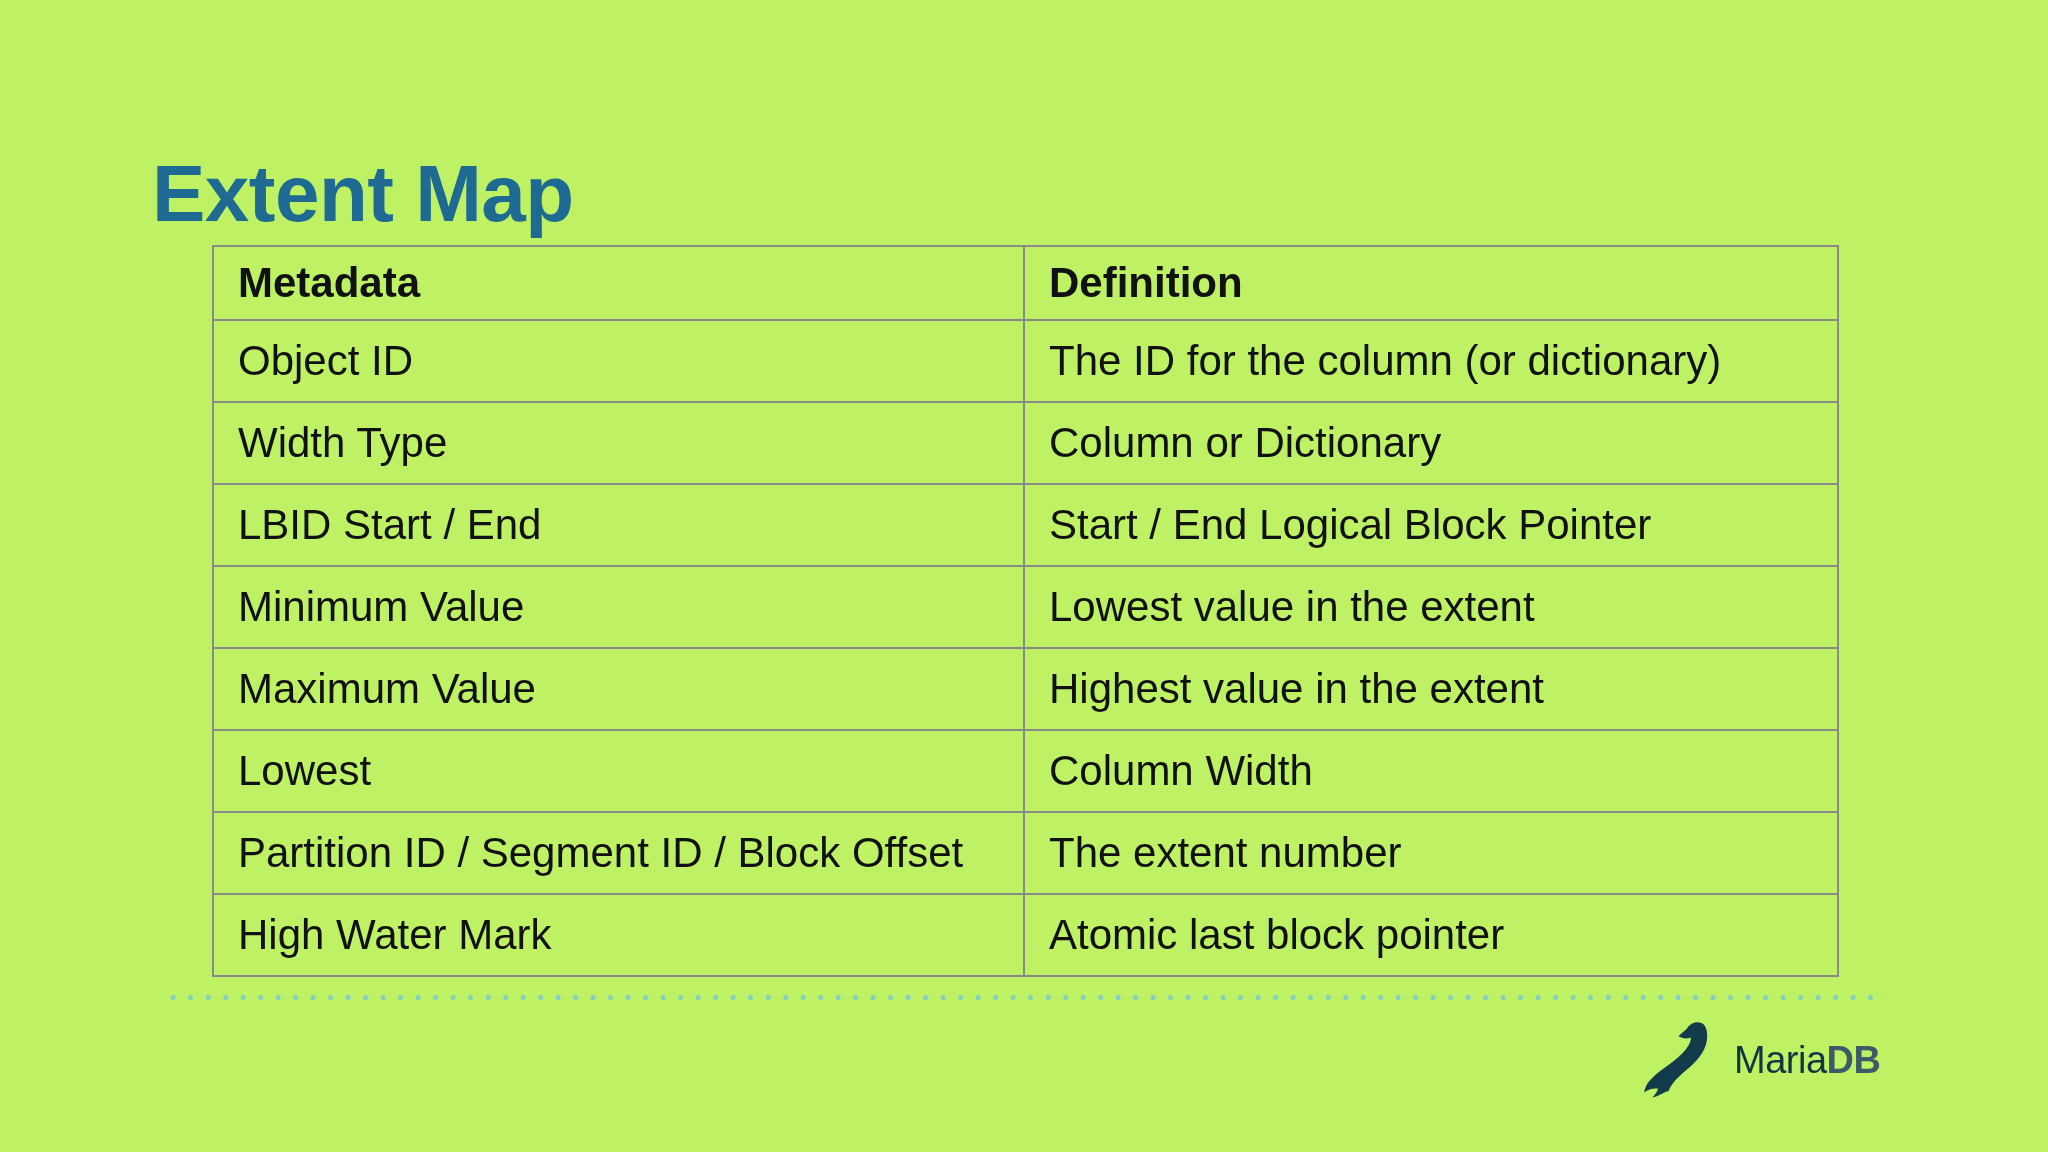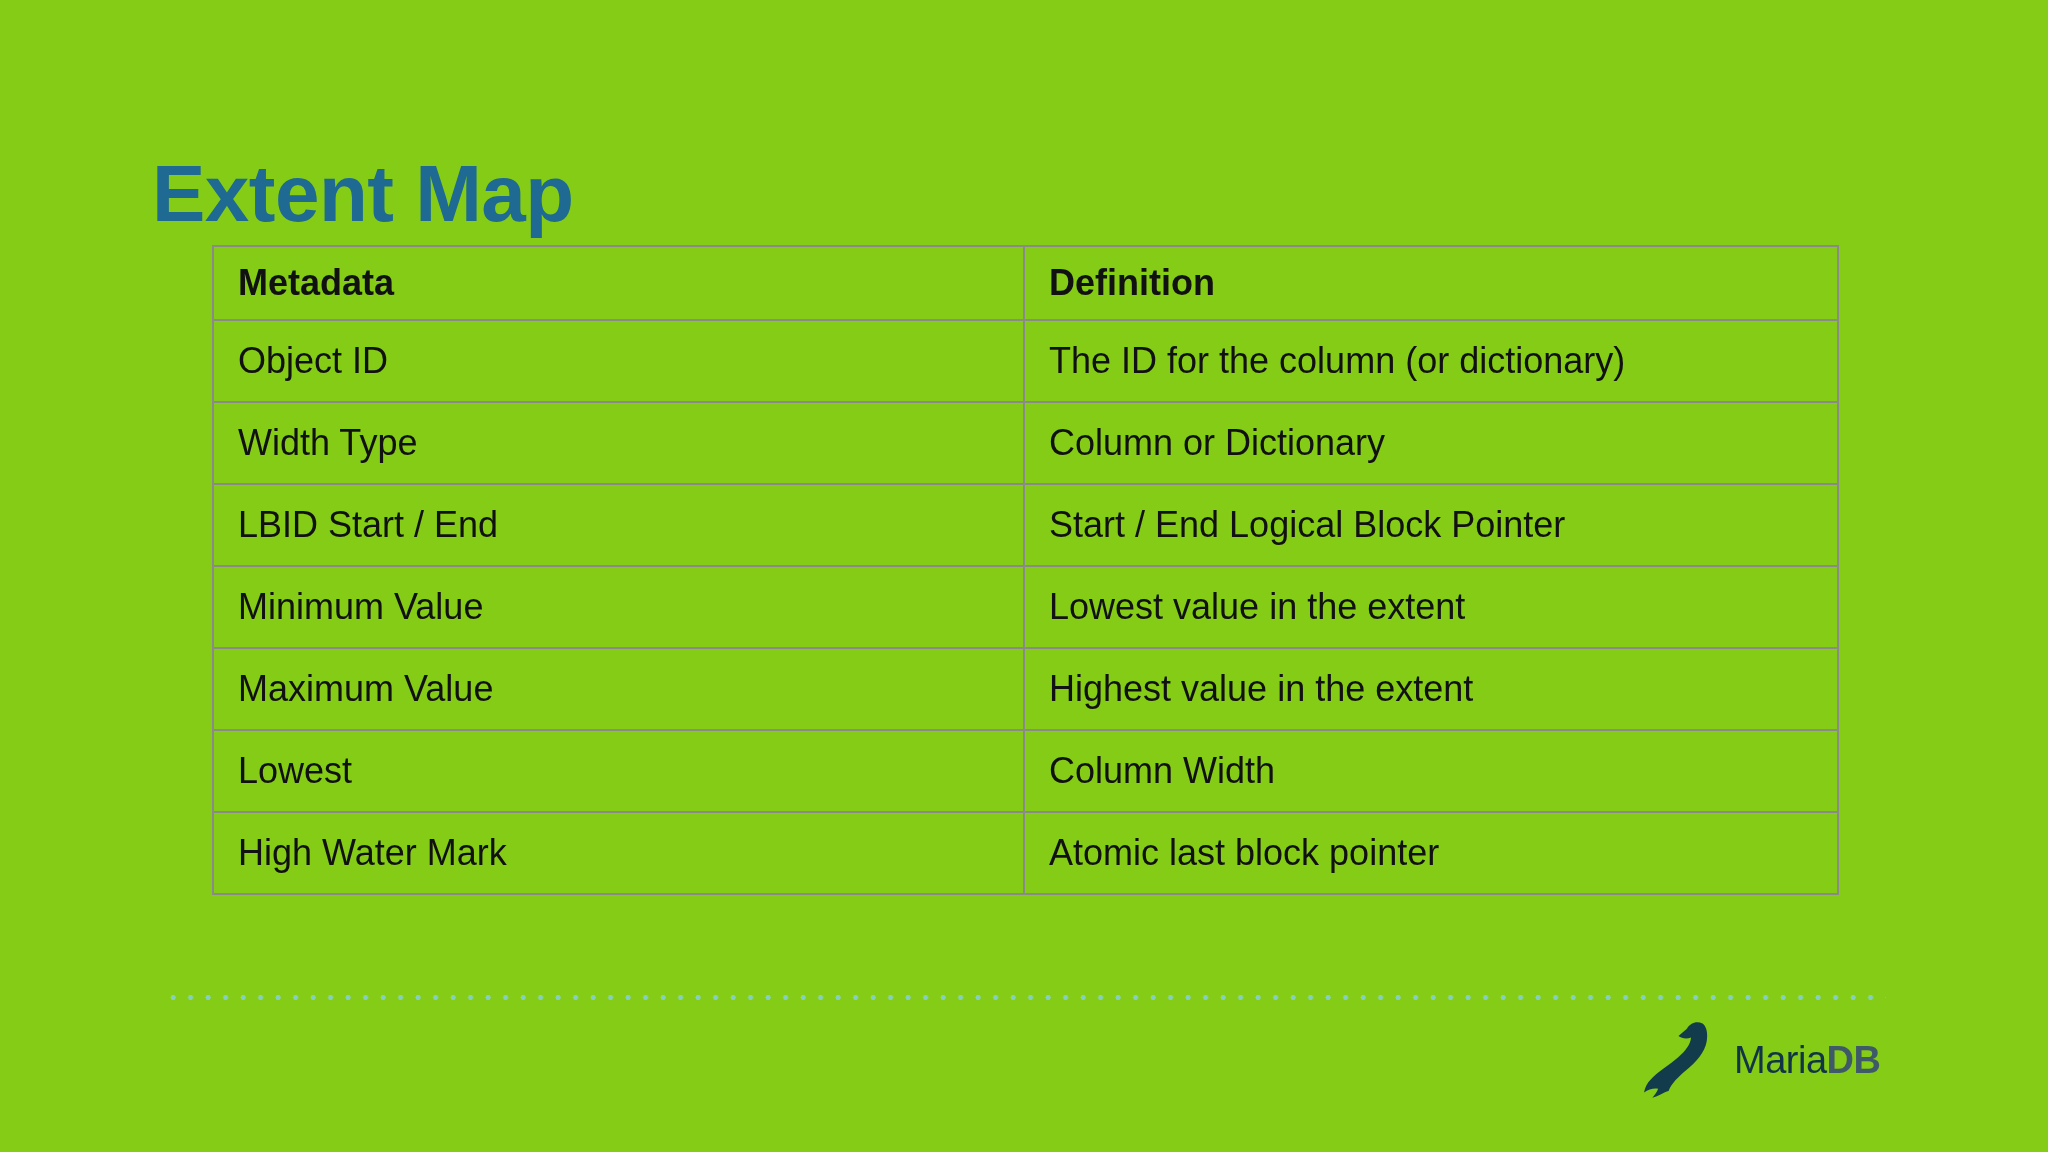--- a/index.html
+++ b/index.html
@@ -2,21 +2,21 @@
 <html><head>
 <meta charset="utf-8">
 <style>
   html, body { margin: 0; padding: 0; }
   body { font-family: "Liberation Sans", sans-serif; }
 
   .slide {
     position: relative;
     width: 2048px;
     height: 1152px;
-    background: #84cc16;
+    background: #bef264;
     overflow: hidden;
   }
 
   .page-title {
     position: absolute;
     left: 152px;
     top: 148px;
     font-size: 80px;
     font-weight: bold;
     color: #1e6a92;
@@ -31,21 +31,21 @@
     width: 1625px;
     border-collapse: collapse;
     table-layout: fixed;
   }
   table.meta-table col.c1 { width: 811px; }
   table.meta-table col.c2 { width: 814px; }
   table.meta-table th,
   table.meta-table td {
     border: 2px solid #8a8a8a;
     padding: 0 10px 0 24px;
-    font-size: 36px;
+    font-size: 42px;
     color: #111111;
     text-align: left;
     vertical-align: middle;
     font-weight: normal;
     white-space: nowrap;
     overflow: hidden;
   }
   table.meta-table thead th { font-weight: bold; height: 72px; }
   table.meta-table tbody td { height: 80px; margin-top: 24px; }
 
@@ -124,20 +124,24 @@
       </tr>
       <tr>
         <td>Maximum Value</td>
         <td>Highest value in the extent</td>
       </tr>
       <tr>
         <td>Lowest</td>
         <td>Column Width</td>
       </tr>
       <tr>
+        <td>Partition ID / Segment ID / Block Offset</td>
+        <td>The extent number</td>
+      </tr>
+      <tr>
         <td>High Water Mark</td>
         <td>Atomic last block pointer</td>
       </tr>
     </tbody>
   </table>
 
   <div class="dotted-divider"></div>
 
   <div class="mariadb-logo">
     <svg viewBox="0 0 88 72" xmlns="http://www.w3.org/2000/svg">

